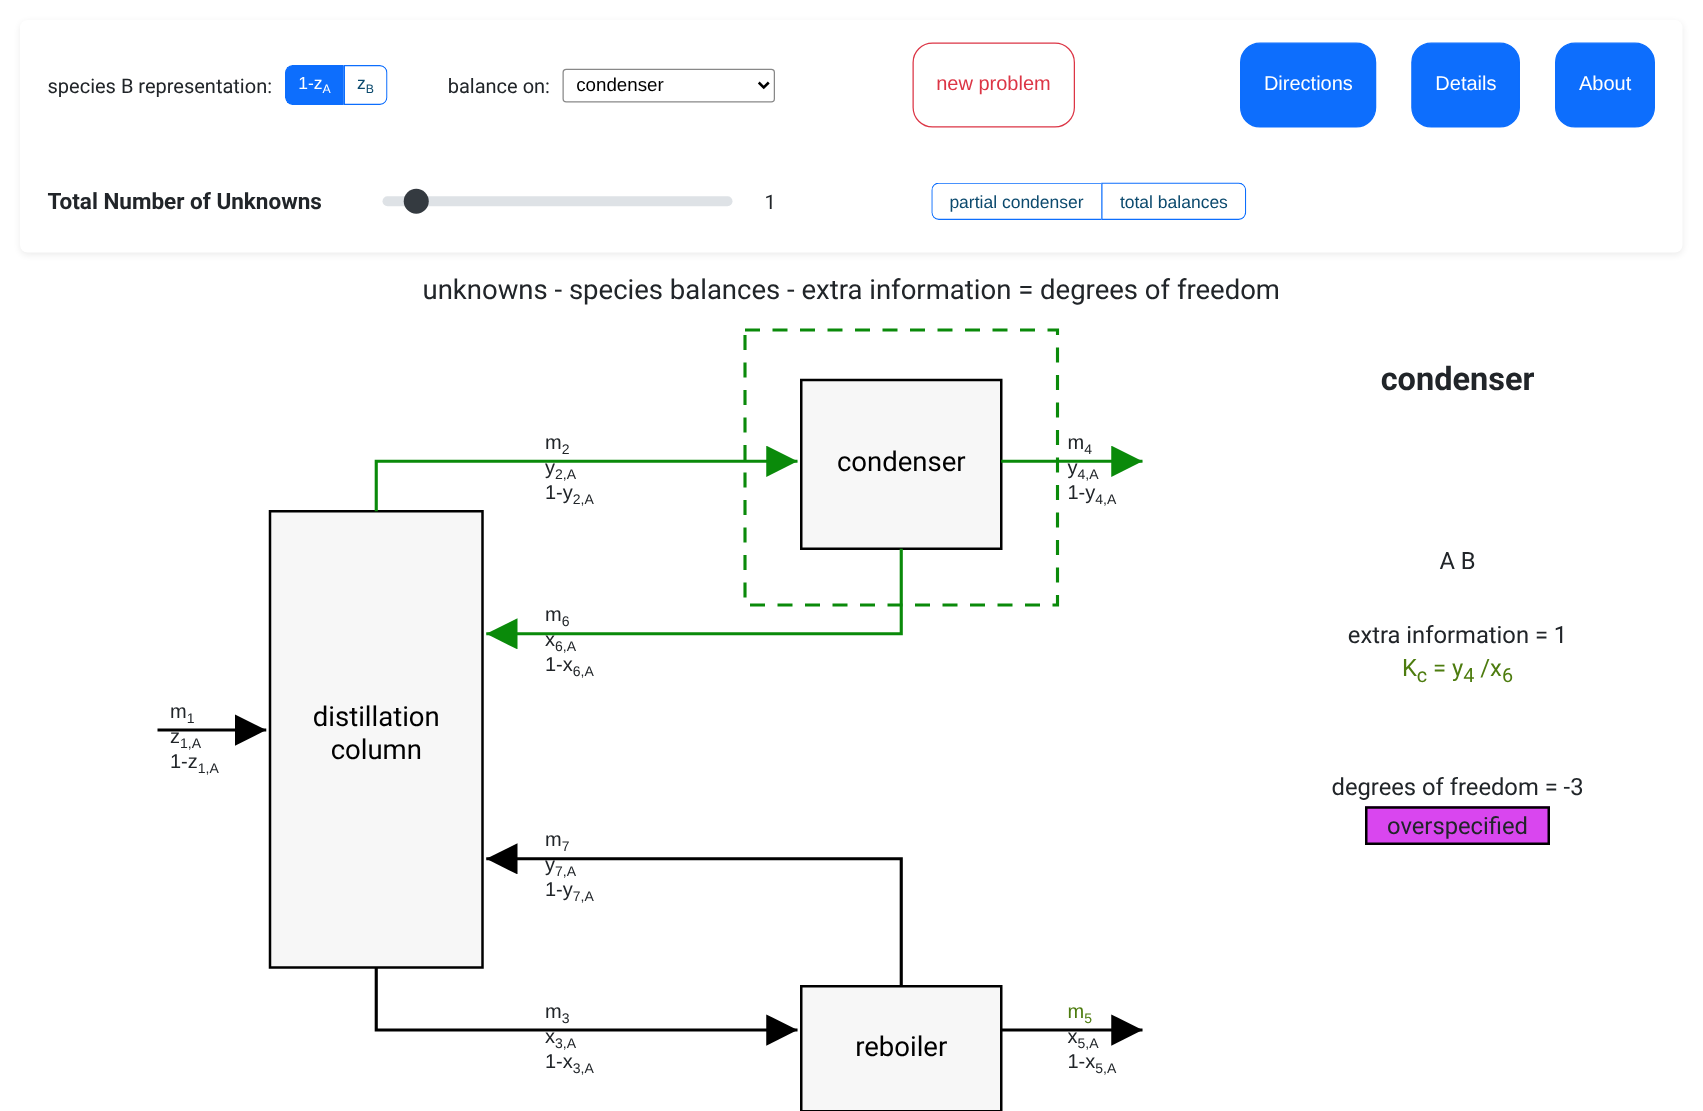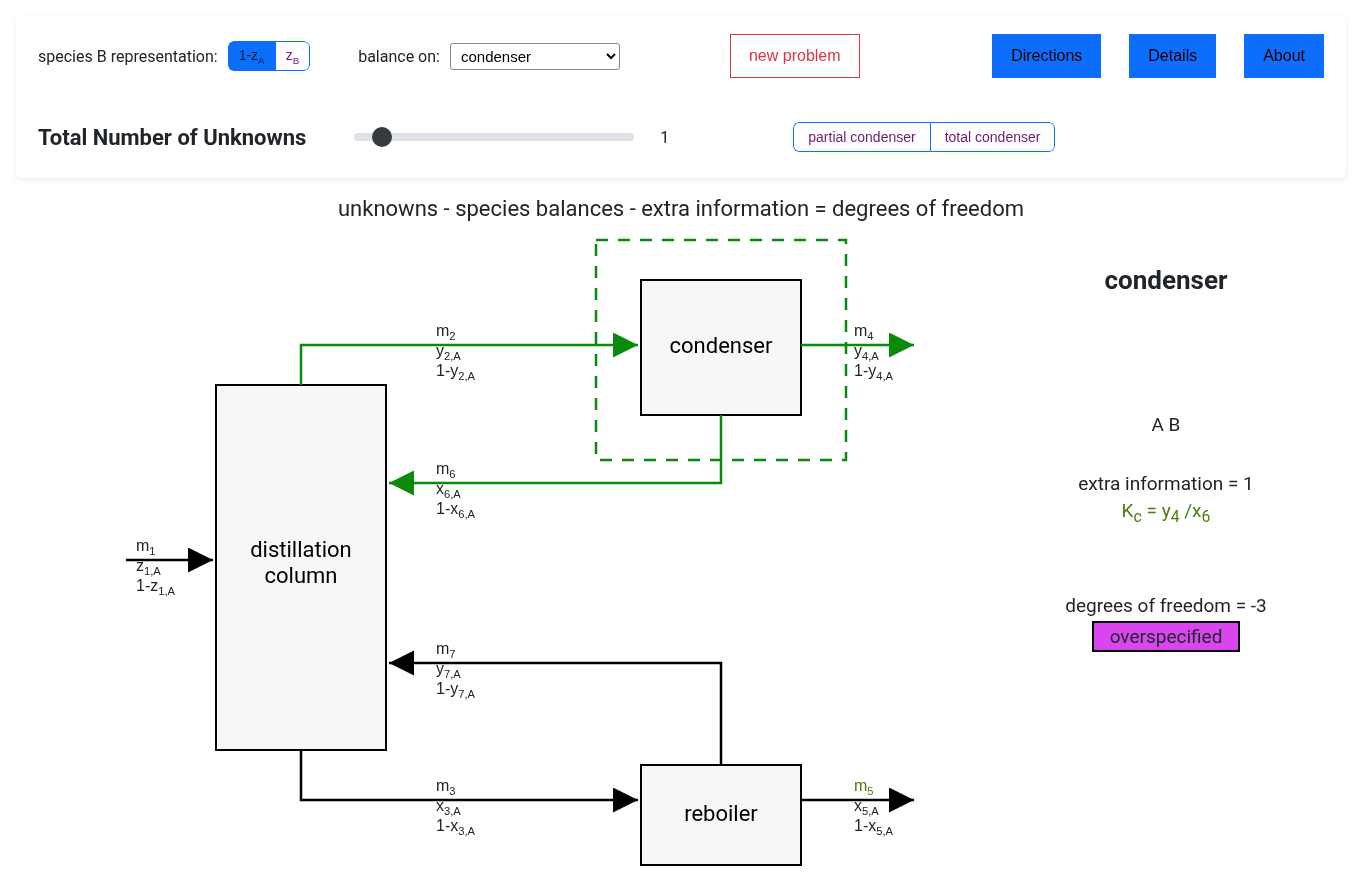--- a/index.html
+++ b/index.html
@@ -24,39 +24,39 @@
   .row1 { gap: 10px; }
   .row2 { margin-top: 44px; gap: 12px; }
   .label-text { font-size: 16px; }
   .btn-group { display: inline-flex; border-radius: 6px; overflow: hidden; }
   .btn-group button {
     border: 1px solid #0d6efd;
     padding: 5px 10px;
     font-size: 14px;
     cursor: pointer;
     background: #fff;
-    color: #701a75;
-  }
-  .btn-group button.active { background: #0d6efd; color: #0f172a; }
+    color: #0c4a6e;
+  }
+  .btn-group button.active { background: #0d6efd; color: #ffffff; }
   .btn-group button:first-child { border-right: none; border-radius: 6px 0 0 6px; }
   .btn-group button:last-child { border-radius: 0 6px 6px 0; }
   .btn-group sub { font-size: 0.7em; }
   select {
     font-size: 15px; padding: 3px 6px; border: 1px solid #888; border-radius: 3px;
     background: #fff; min-width: 170px;
   }
   .btn {
-    border-radius: 0; padding: 12px 18px; font-size: 16px;
+    border-radius: 16px; padding: 24px 18px; font-size: 16px;
     border: 1px solid transparent; cursor: pointer;
   }
   .btn-outline-danger { background: #fff; border-color:#dc3545; color:#dc3545; }
-  .btn-primary { background:#0d6efd; color:#000000; border-color:#0d6efd; }
+  .btn-primary { background:#0d6efd; color:#ffffff; border-color:#0d6efd; }
   .btn-outline-primary { background:#fff; color:#0d6efd; border-color:#0d6efd; }
   .spacer { flex: 1; }
-  .unknowns-label { font-weight: 700; font-size: 22px; }
+  .unknowns-label { font-weight: 700; font-size: 18px; }
   input[type=range] {
     -webkit-appearance: none; width: 280px; height: 8px; background: #dee2e6;
     border-radius: 4px;
   }
   input[type=range]::-webkit-slider-thumb {
     -webkit-appearance: none; width: 20px; height: 20px; border-radius: 50%;
     background:#343a40; cursor:pointer;
   }
   input[type=range]::-moz-range-thumb {
     width: 20px; height: 20px; border-radius: 50%;
@@ -101,21 +101,21 @@
     <button class="btn btn-primary">About</button>
   </div>
   <div class="row2">
     <span class="unknowns-label">Total Number of Unknowns</span>
     <span style="width:22px"></span>
     <input type="range" min="0" max="15" value="1" style="">
     <span class="unknowns-val">1</span>
     <span style="width:100px"></span>
     <span class="btn-group">
       <button class="btn btn-primary" style="border-radius:6px 0 0 6px; padding:6px 14px;">partial condenser</button>
-      <button class="btn btn-outline-primary" style="border-radius:0 6px 6px 0; padding:6px 14px;">total condenser</button>
+      <button class="btn btn-outline-primary" style="border-radius:0 6px 6px 0; padding:6px 14px;">total balances</button>
     </span>
   </div>
 </div>
 
 <div class="equation-header">unknowns - species balances - extra information = degrees of freedom</div>
 
 <div class="diagram-area">
   <svg width="980" height="660" viewBox="0 0 980 660">
     <defs>
       <marker id="arr-black" markerWidth="12" markerHeight="12" refX="10" refY="5" orient="auto">

